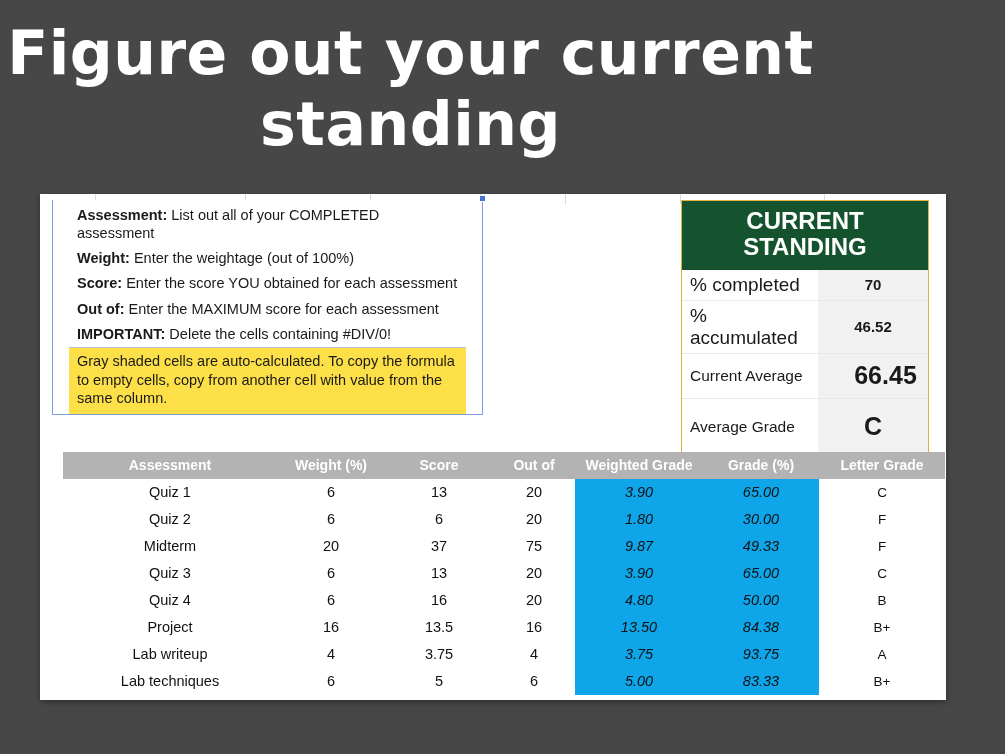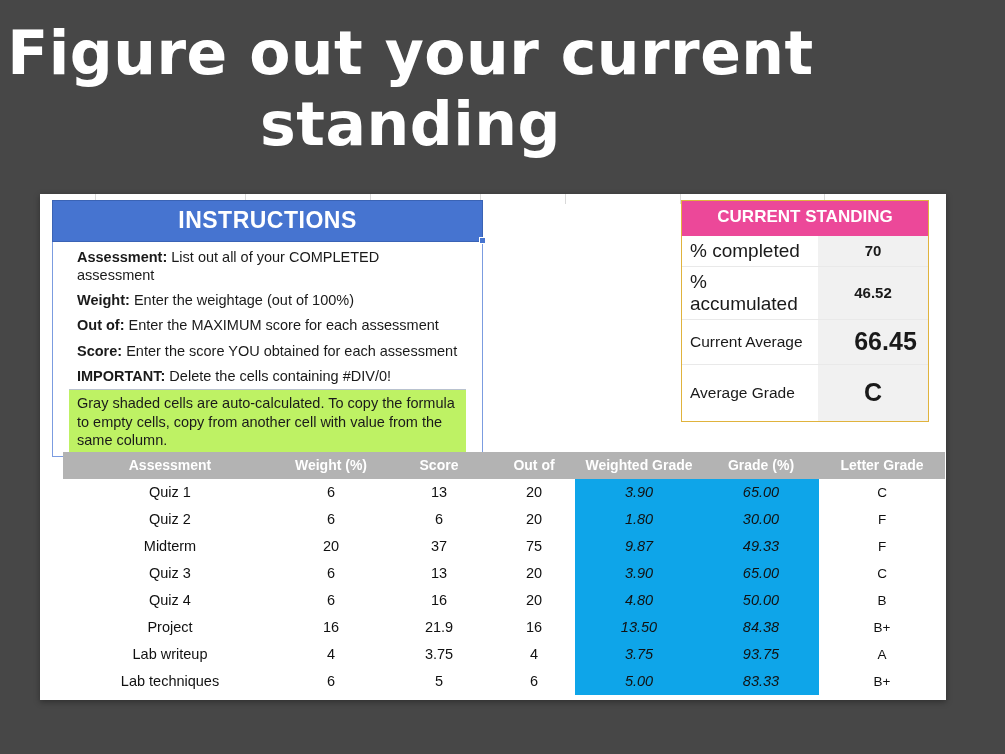--- a/index.html
+++ b/index.html
@@ -85,40 +85,40 @@
     border: 1px solid #ffffff;
   }
   .instr-line {
     font-size: 14.5px;
     color: #1a1a1a;
     padding: 3px 8px 4px 8px;
     line-height: 1.25;
   }
   .instr-line b { font-weight: bold; }
   .instr-note {
-    background: #bef264;
+    background: #fde047;
     border-top: 1px solid #b9c2cf;
     font-size: 14.5px;
     color: #1a1a1a;
     padding: 4px 8px 6px 8px;
     line-height: 1.3;
   }
 
   
   .cs {
     position: absolute;
     left: 641px;
     top: 6px;
     width: 248px;
     border: 1px solid #e0b33d;
   }
   .cs-head {
-    background: #ec4899;
+    background: #14532d;
     color: #ffffff;
-    font-size: 17px;
+    font-size: 24px;
     font-weight: bold;
     text-align: center;
     line-height: 1.1;
     padding: 7px 0 9px;
   }
   .cs-rows { background: #ffffff; }
   .cs-row {
     display: flex;
     align-items: center;
     border-top: 1px solid #e9e9e9;
@@ -196,35 +196,34 @@
       <i style="left:55px"></i>
       <i style="left:205px"></i>
       <i style="left:330px"></i>
       <i style="left:440px"></i>
       <i style="left:525px"></i>
       <i style="left:640px"></i>
       <i style="left:784px"></i>
     </div>
 
     <div class="instr">
-      <div class="instr-head">INSTRUCTIONS</div>
       <div class="instr-body">
         <div class="handle"></div>
 
         <div class="instr-line">
           <b>Assessment:</b><span> List out all of your COMPLETED assessment</span>
         </div>
         <div class="instr-line">
           <b>Weight:</b><span> Enter the weightage (out of 100%)</span>
         </div>
         <div class="instr-line">
+          <b>Score:</b><span> Enter the score YOU obtained for each assessment</span>
+        </div>
+        <div class="instr-line">
           <b>Out of:</b><span> Enter the MAXIMUM score for each assessment</span>
-        </div>
-        <div class="instr-line">
-          <b>Score:</b><span> Enter the score YOU obtained for each assessment</span>
         </div>
         <div class="instr-line">
           <b>IMPORTANT:</b><span> Delete the cells containing #DIV/0!</span>
         </div>
 
         <div class="instr-note">Gray shaded cells are auto-calculated.  To copy the formula to empty cells, copy from another cell with value from the same column.</div>
       </div>
     </div>
 
     <div class="cs">
@@ -312,21 +311,21 @@
           <td>6</td>
           <td>16</td>
           <td>20</td>
           <td class="calc">4.80</td>
           <td class="calc">50.00</td>
           <td class="letter">B</td>
         </tr>
         <tr>
           <td>Project</td>
           <td>16</td>
-          <td>21.9</td>
+          <td>13.5</td>
           <td>16</td>
           <td class="calc">13.50</td>
           <td class="calc">84.38</td>
           <td class="letter">B+</td>
         </tr>
         <tr>
           <td>Lab writeup</td>
           <td>4</td>
           <td>3.75</td>
           <td>4</td>

